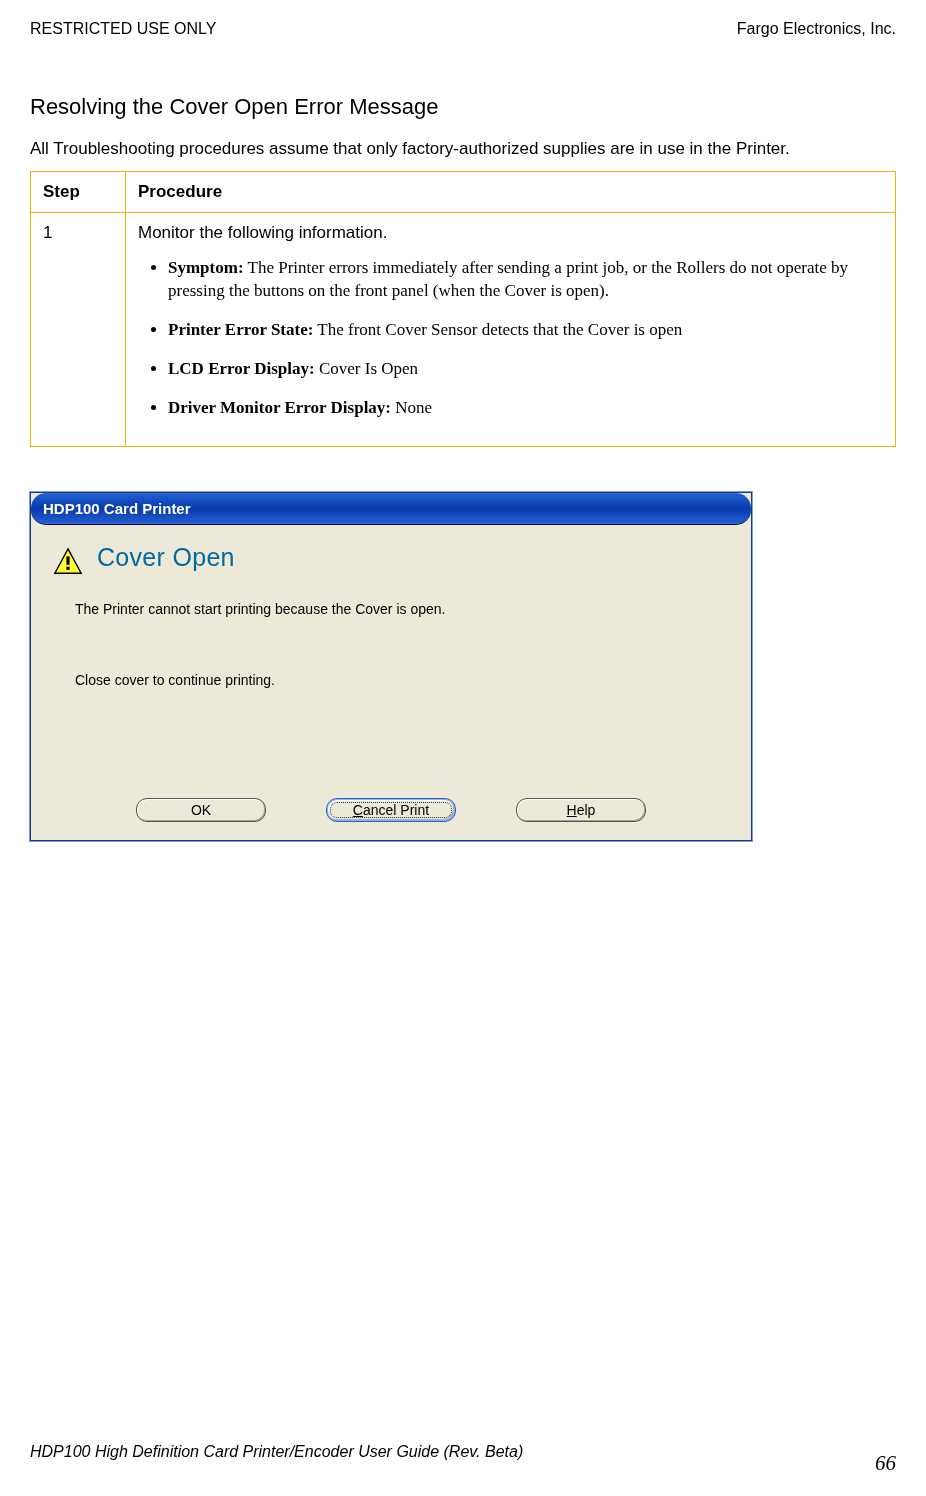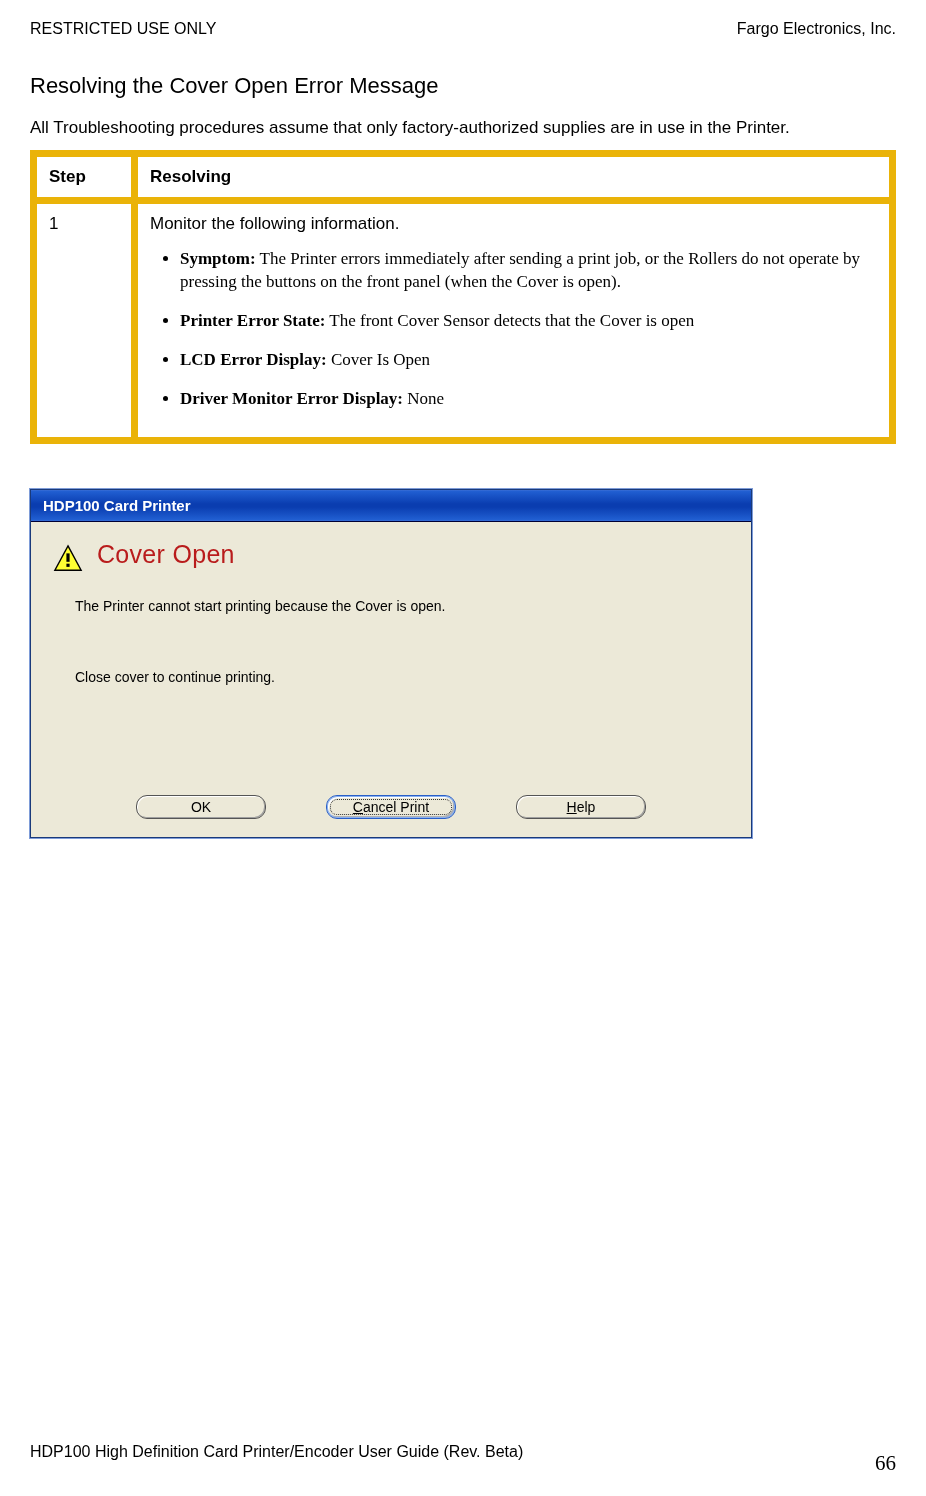--- a/index.html
+++ b/index.html
@@ -7,39 +7,39 @@
       margin: 0;
       padding: 20px 30px;
       font-size: 17px;
       color: #000;
       background: #fff;
     }
     .header {
       display: flex;
       justify-content: space-between;
       font-size: 16px;
-      margin-bottom: 35px;
+      margin-bottom: 56px;
     }
     .section-title {
       font-size: 22px;
       font-weight: normal;
       margin-bottom: 18px;
     }
     .intro {
       font-size: 17px;
       margin-bottom: 10px;
       line-height: 1.35;
     }
     table.steps {
       border-collapse: collapse;
       width: 100%;
       border: 1px solid #000;
     }
     table.steps th, table.steps td {
-      border: 7px solid #eab308;
+      border: 1px solid #eab308;
       padding: 10px 12px;
       text-align: left;
       vertical-align: top;
       font-size: 17px;
     }
     table.steps th {
       font-weight: bold;
     }
     .step-num {
       text-align: center;
@@ -72,40 +72,41 @@
       font-family: Tahoma, Arial, sans-serif;
       font-size: 13px;
     }
     .titlebar {
       background: linear-gradient(to bottom, #3a6ed5 0%, #205ed1 5%, #0a3db0 45%, #0a3db0 55%, #205ed1 95%, #3a6ed5 100%);
       color: #fff;
       padding: 7px 12px;
       font-weight: bold;
       font-size: 15px;
       border-bottom: 1px solid #003;
+      border-radius: 15px;
     }
     .dialog-body {
       padding: 18px 22px 14px 22px;
     }
     .dlg-row {
       display: flex;
       align-items: flex-start;
       margin-bottom: 24px;
     }
     .warn-icon {
       width: 30px;
       height: 30px;
       margin-right: 14px;
       margin-top: 4px;
       flex: 0 0 auto;
     }
     .dlg-title {
       font-size: 25px;
       font-weight: normal;
-      color: #b91c1c;
+      color: #0369a1;
       letter-spacing: 0.3px;
     }
     .dlg-text {
       font-size: 14px;
       margin-left: 22px;
       margin-bottom: 110px;
     }
     .dlg-text p {
       margin: 0 0 55px 0;
     }
@@ -137,20 +138,21 @@
     }
     .footer {
       position: fixed;
       bottom: 20px;
       left: 30px;
       right: 30px;
       display: flex;
       justify-content: space-between;
       font-size: 16px;
       background: #fff;
+      font-style: italic;
     }
     .page-num {
       font-family: 'Times New Roman', serif;
       font-size: 21px;
       margin-top: 8px;
     }
   </style>
 </head>
 <body>
 
@@ -160,21 +162,21 @@
 </div>
 
 <div class="section-title">Resolving the Cover Open Error Message</div>
 
 <div class="intro">All Troubleshooting procedures assume that only factory-authorized supplies are in use in the Printer.</div>
 
 <table class="steps">
   <tbody>
       <tr>
     <th>Step</th>
-    <th>Resolving</th>
+    <th>Procedure</th>
   </tr>
   <tr>
     <td class="step-num">1</td>
     <td class="procedure-content">
       <p>Monitor the following information.</p>
       <ul>
         <li><span class="bold">Symptom:</span><span> The Printer errors immediately after sending a print job, or the Rollers do not operate by pressing the buttons on the front panel (when the Cover is open).</span></li>
         <li><span class="bold">Printer Error State:</span><span> The front Cover Sensor detects that the Cover is open</span></li>
         <li><span class="bold">LCD Error Display:</span><span> Cover Is Open</span></li>
         <li><span class="bold">Driver Monitor Error Display:</span><span> None</span></li>

